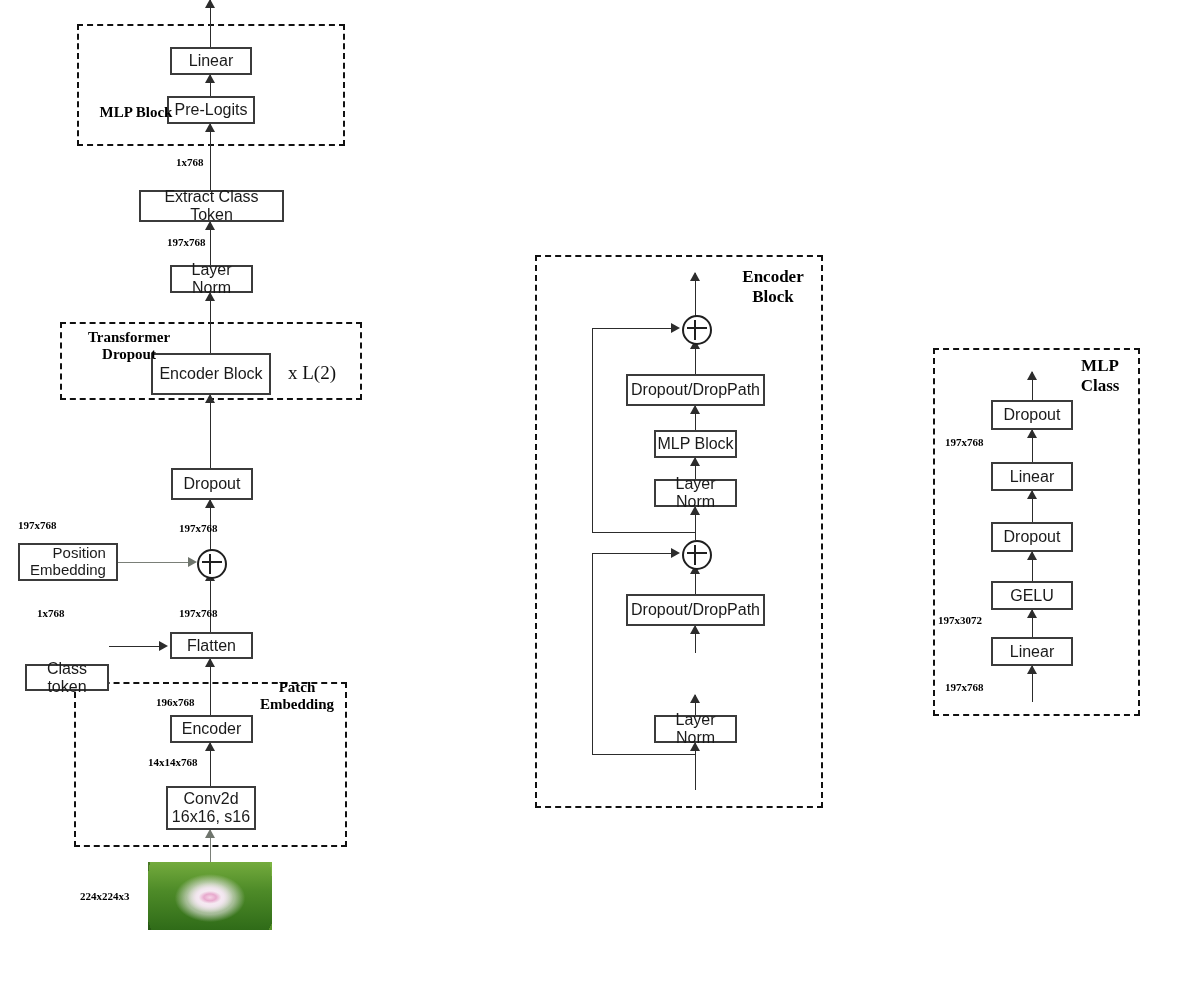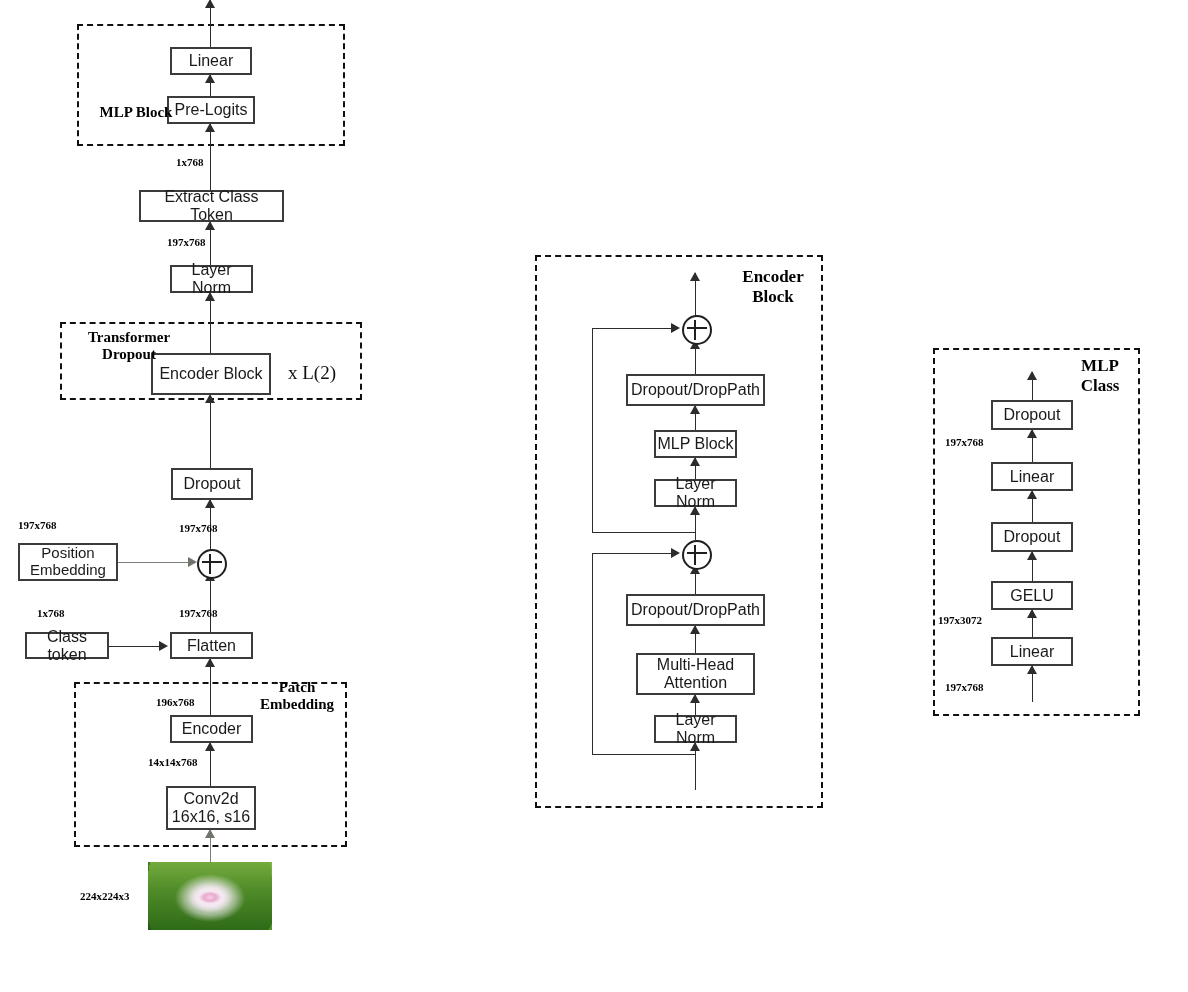--- a/index.html
+++ b/index.html
@@ -190,34 +190,34 @@
 
   <div class="vline" style="left:210px; top:500px; height:51px;"></div>
   <div class="arrow-up" style="left:205px; top:499px;"></div>
 
   <div class="dim" style="left:179px; top:522px;">197x768</div>
 
   <div class="plus" style="left:197px; top:549px;"></div>
 
   <div class="dim" style="left:18px; top:519px;">197x768</div>
 
-  <div class="node" style="left:18px; top:543px; width:100px; height:38px; font-size:15px;">Position
+  <div class="node" style="left:18px; top:543px; width:100px; height:38px; font-size:15px;text-align:right;">Position
 Embedding</div>
 
   <div class="hline pale" style="left:118px; top:562px; width:72px;"></div>
   <div class="arrow-right" style="left:188px; top:557px; border-left-color:#6f756d;"></div>
 
   <div class="vline" style="left:210px; top:575px; height:58px;"></div>
   <div class="arrow-up" style="left:205px; top:572px;"></div>
 
   <div class="dim" style="left:179px; top:607px;">197x768</div>
 
   <div class="dim" style="left:37px; top:607px;">1x768</div>
 
-  <div class="node" style="left:25px; top:632px; width:84px; height:27px;">Class token</div>
+  <div class="node" style="left:25px; top:664px; width:84px; height:27px;">Class token</div>
 
   <div class="hline" style="left:109px; top:646px; width:52px;"></div>
   <div class="arrow-right" style="left:159px; top:641px;"></div>
 
   <div class="node" style="left:170px; top:632px; width:83px; height:27px;">Flatten</div>
 
   <div class="vline" style="left:210px; top:659px; height:56px;"></div>
   <div class="arrow-up" style="left:205px; top:658px;"></div>
 
   <div class="group" style="left:74px; top:682px; width:273px; height:165px;"></div>
@@ -283,22 +283,20 @@
   <div class="hline" style="left:592px; top:754px; width:104px;"></div>
 
   <div class="vline" style="left:695px; top:566px; height:28px;"></div>
   <div class="arrow-up" style="left:690px; top:565px;"></div>
 
   <div class="node" style="left:626px; top:594px; width:139px; height:32px;">Dropout/DropPath</div>
 
   <div class="vline" style="left:695px; top:626px; height:27px;"></div>
   <div class="arrow-up" style="left:690px; top:625px;"></div>
 
-  <div class="node" style="left:636px; top:653px; width:119px; height:42px;">Multi-Head
-Attention</div>
 
   <div class="vline" style="left:695px; top:695px; height:20px;"></div>
   <div class="arrow-up" style="left:690px; top:694px;"></div>
 
   <div class="node" style="left:654px; top:715px; width:83px; height:28px;">Layer Norm</div>
 
   <div class="vline" style="left:695px; top:743px; height:47px;"></div>
   <div class="arrow-up" style="left:690px; top:742px;"></div>
 
   <div class="group" style="left:933px; top:348px; width:207px; height:368px;"></div>

